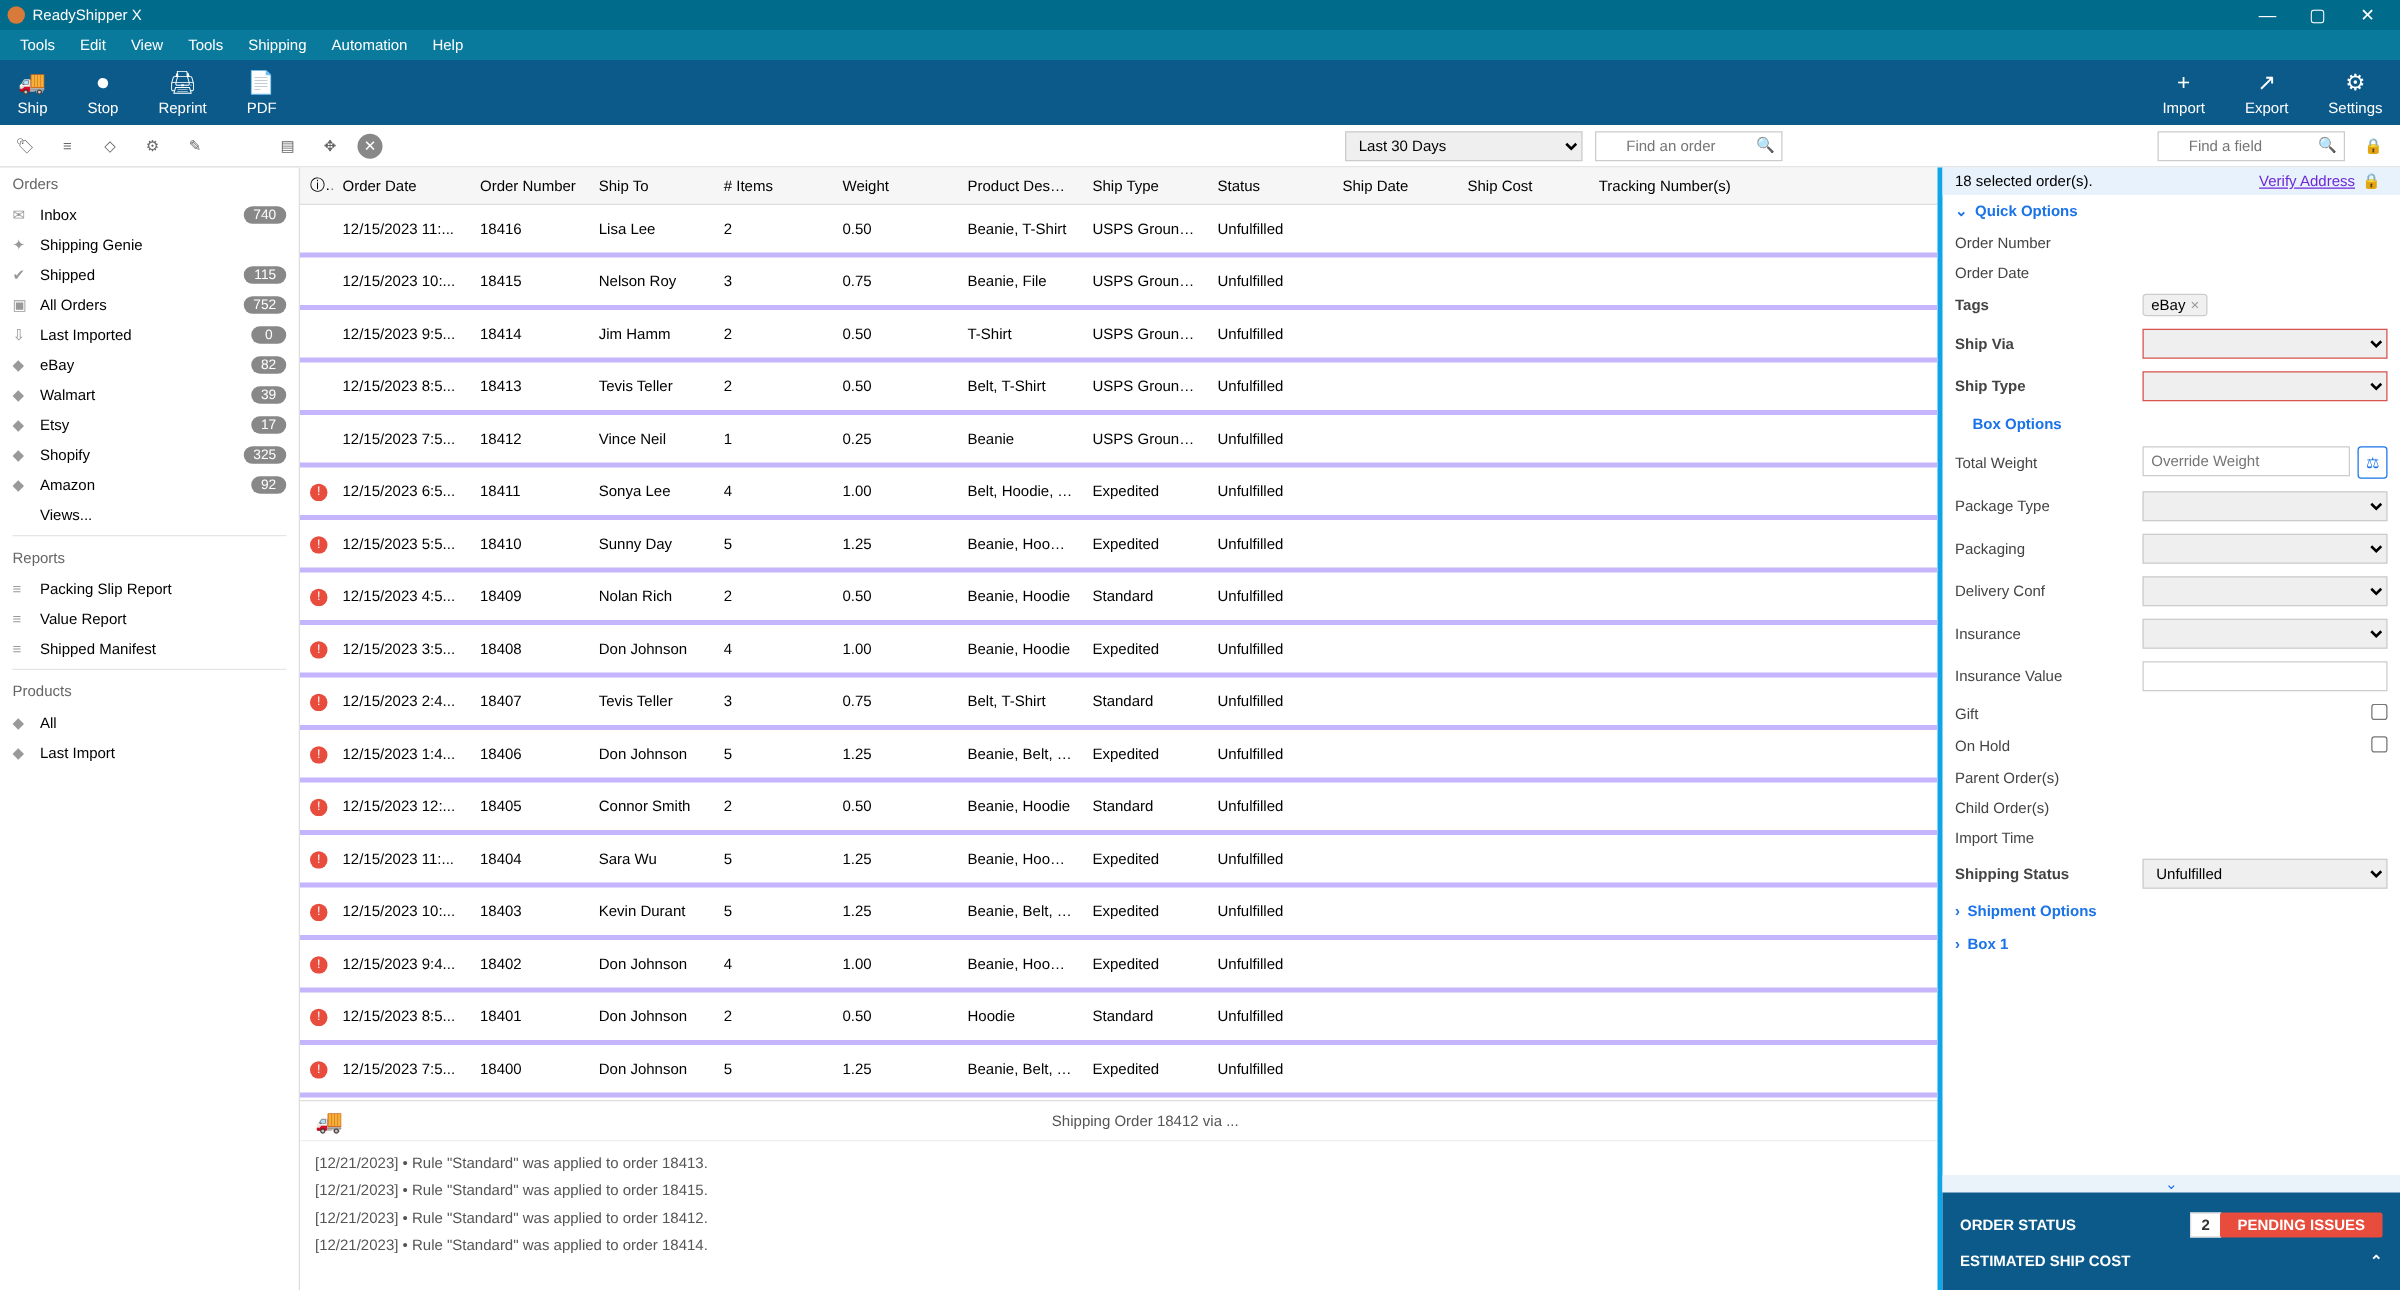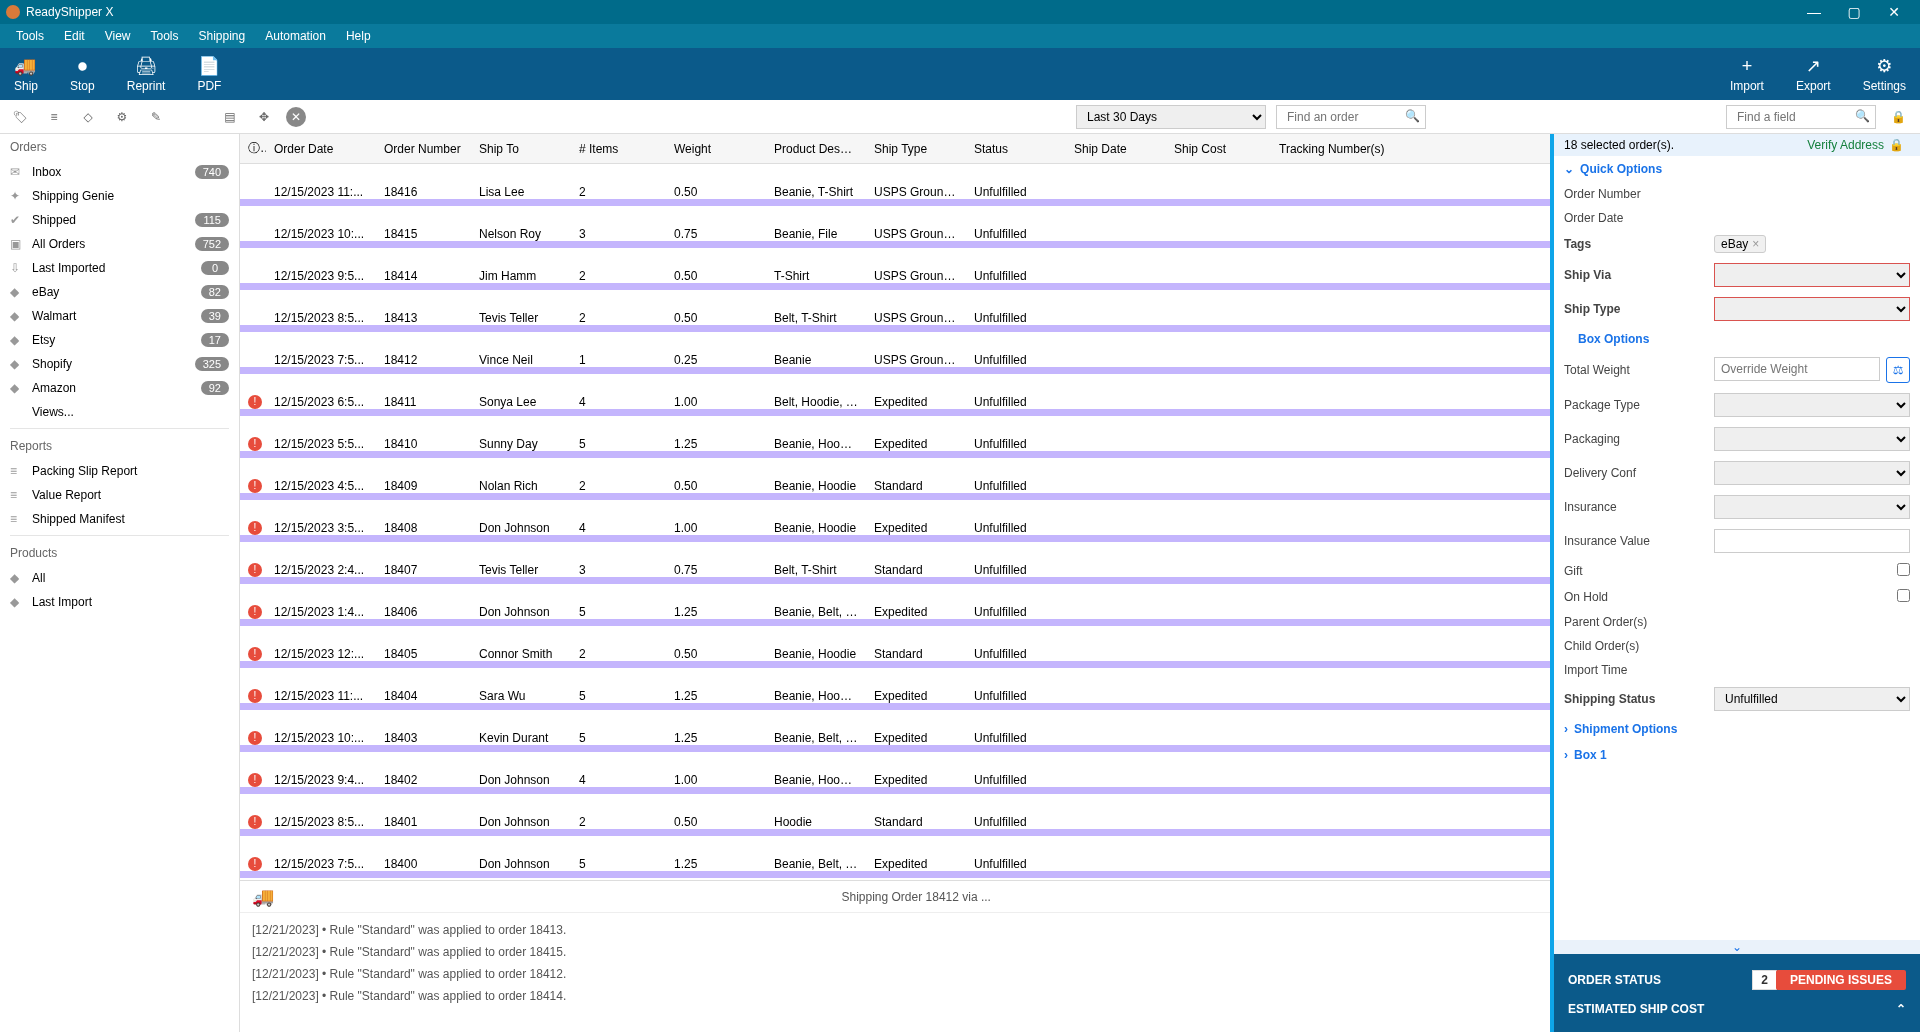--- a/index.html
+++ b/index.html
@@ -11,21 +11,21 @@
 .menubar{height:24px;background:#0a7a9c;color:#fff;display:flex;align-items:center;padding:0 6px;gap:0}
 .menubar .mi{padding:3px 10px;cursor:pointer}
 .toolbar{height:52px;background:#0b5a8a;color:#fff;display:flex;align-items:center;padding:0 14px;gap:32px}
 .toolbar .tbtn{display:flex;flex-direction:column;align-items:center;cursor:pointer;gap:2px}
 .toolbar .tbtn .ti{font-size:18px}
 .toolbar .sp{flex:1}
 .subbar{height:34px;background:#fff;border-bottom:1px solid #ddd;display:flex;align-items:center;padding:0 8px;gap:10px}
 .subbar .sbtn{width:24px;height:24px;display:flex;align-items:center;justify-content:center;cursor:pointer;color:#666}
 .subbar .sp{flex:1}
 .subbar select{height:24px;width:190px;border:1px solid #ccc;padding:0 6px}
-.subbar .srch{height:24px;width:150px;border:1px solid #ccc;padding:0 24px 0 10px;position:relative}
+.subbar .srch{height:24px;width:150px;border:1px solid #ccc;padding:0 24px 0 24px;position:relative}
 .searchwrap{position:relative}
 .searchwrap .mag{position:absolute;right:6px;top:4px;color:#888;pointer-events:none}
 .main{display:flex;height:calc(1032px - 24px - 24px - 52px - 34px)}
 .sidebar{width:240px;border-right:1px solid #ddd;overflow-y:auto}
 .shead{padding:6px 10px;color:#666;font-size:12px}
 .sitem{display:flex;align-items:center;padding:5px 10px;cursor:pointer}
 .sitem .sico{width:14px;color:#999;margin-right:8px}
 .sitem .lbl{flex:1}
 .sitem .badge{background:#888;color:#fff;border-radius:10px;padding:1px 8px;font-size:11px;min-width:28px;text-align:center}
 .sidebar hr{border:none;border-top:1px solid #e5e5e5;margin:4px 10px}
@@ -38,30 +38,30 @@
 .c3{width:100px}
 .c4{width:95px}
 .c5{width:100px}
 .c6{width:100px}
 .c7{width:100px}
 .c8{width:100px}
 .c9{width:100px}
 .c10{width:105px}
 .c11{flex:1}
 .tbody{flex:1;overflow-y:auto}
-.trow{display:flex;height:42px;align-items:flex-end;border-bottom:7px solid #c4b5fd;cursor:pointer}
+.trow{display:flex;height:42px;align-items:center;border-bottom:4px solid #c4b5fd;cursor:pointer}
 .alert{display:inline-block;width:14px;height:14px;background:#e74c3c;border-radius:50%;color:#fff;font-size:10px;line-height:14px;text-align:center}
 .statusbar{height:32px;border-top:1px solid #ddd;display:flex;align-items:center;padding:0 12px;color:#555}
 .statusbar .truck{font-size:18px;color:#999;margin-right:20px}
 .log{height:120px;overflow-y:auto;padding:6px 12px;border-top:1px solid #eee;font-size:12px;color:#555}
 .log .le{padding:4px 0}
 .rpanel{width:370px;border-left:4px solid #0ea5e9;display:flex;flex-direction:column}
 .rhead{display:flex;align-items:center;padding:4px 10px;background:#e8f2fc}
 .rhead .sel{flex:1}
-.rhead .va{color:#15803d;cursor:pointer}
+.rhead .va{color:#6d28d9;text-decoration:underline;cursor:pointer}
 .rbody{flex:1;overflow-y:auto;padding:0 10px}
 .secth{display:flex;align-items:center;color:#1a73e8;font-weight:600;cursor:pointer;padding:6px 0}
 .secth .chev{margin-right:6px}
 .frow{display:flex;align-items:center;padding:5px 0}
 .frow .flbl{width:150px;color:#444}
 .frow .fval{flex:1}
 .frow input[type=text],.frow select{width:100%;height:24px;border:1px solid #ccc;padding:0 6px}
 .frow .req{border:1px solid #d9534f}
 .tag{display:inline-block;background:#f0f0f0;border:1px solid #ccc;border-radius:3px;padding:1px 6px;font-size:11px}
 .tag .x{color:#999;margin-left:4px;cursor:pointer}

